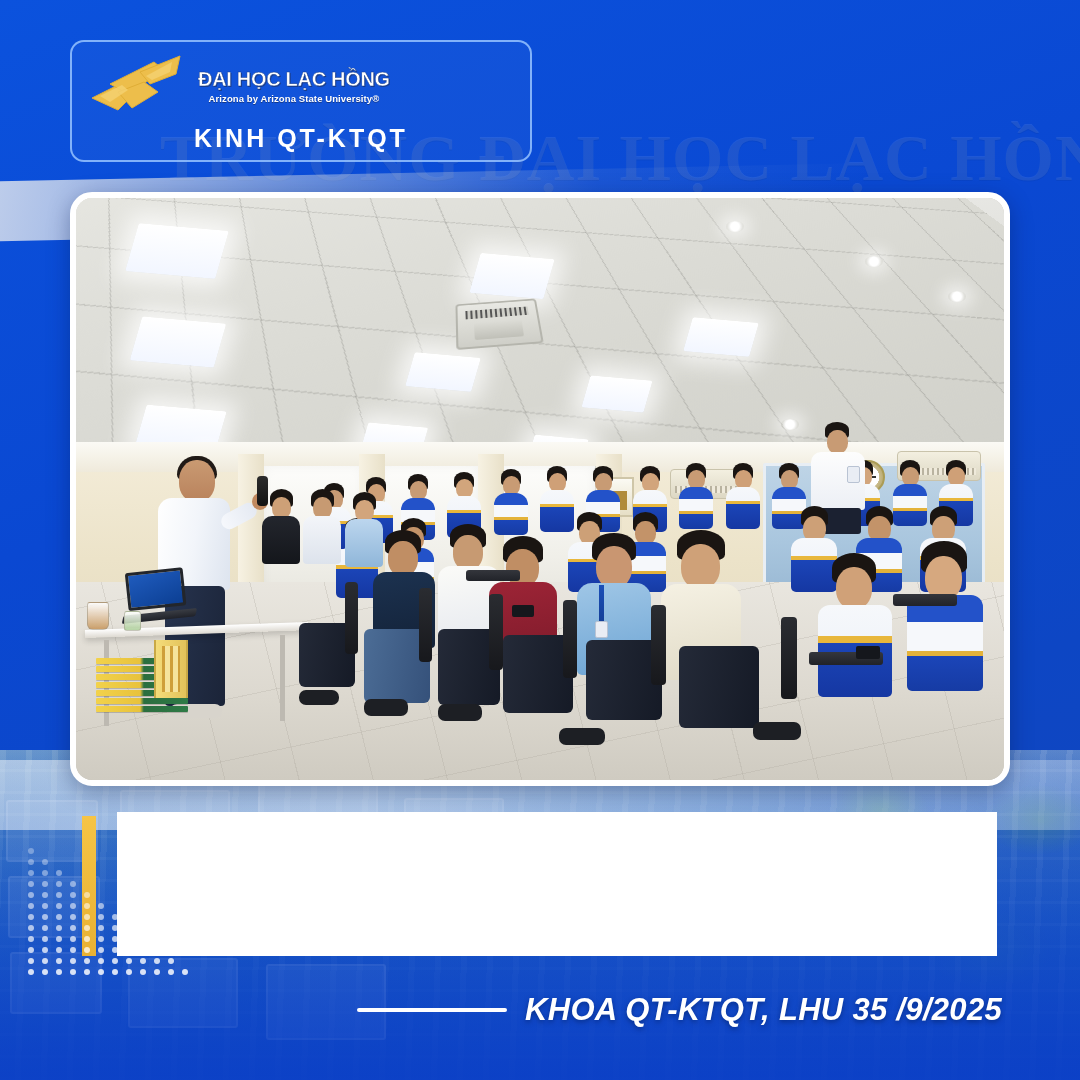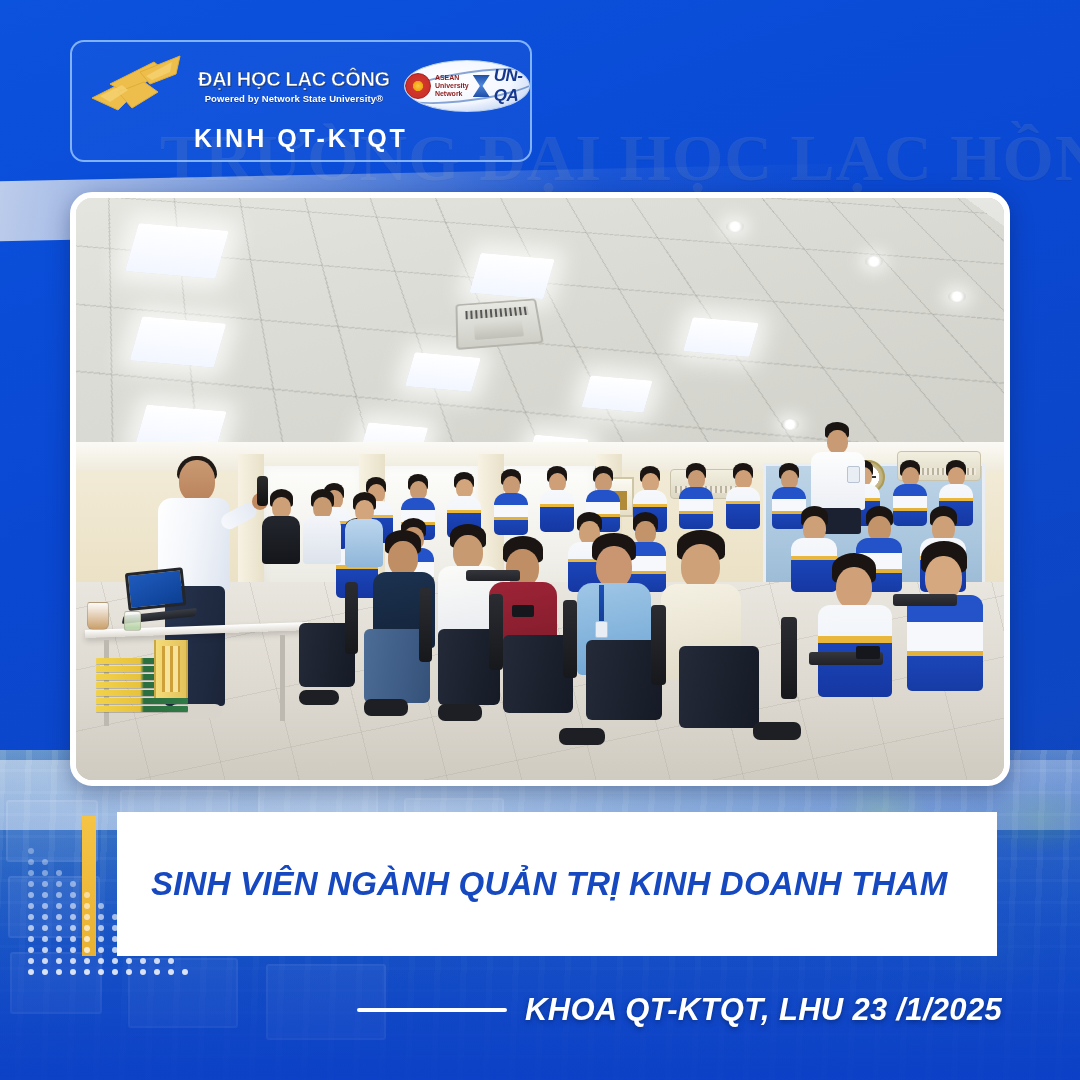--- a/index.html
+++ b/index.html
@@ -436,34 +436,24 @@
             <path d="M30 40 L56 30 L70 40 L44 56 Z"></path>
           </g>
           <g fill="#f5d272" opacity=".8">
             <path d="M12 44 L34 33 L40 38 L22 50 Z"></path>
             <path d="M58 24 L84 10 L82 20 L64 28 Z"></path>
           </g>
         </svg>
       </div>
 
       <div class="uni-name">
-        <div class="uni-vn">ĐẠI HỌC LẠC CÔNG</div>
-        <div class="uni-en">Powered by Network State University®</div>
+        <div class="uni-vn">ĐẠI HỌC LẠC HỒNG</div>
+        <div class="uni-en">Arizona by Arizona State University®</div>
       </div>
 
-      <div class="aun">
-        <div class="aun-emblem"></div>
-        <div class="aun-net">
-          <div>ASEAN</div>
-          <div>University</div>
-          <div>Network</div>
-        </div>
-        <div class="aun-hour"></div>
-        <div class="aun-qa">UN-QA</div>
-      </div>
 
     </div>
     <div class="khoa-label">KINH QT-KTQT</div>
   </div>
 
   <div class="photo-frame">
     <div class="photo">
 
       <div class="ceiling"></div>
       <div class="ceiling-grid"></div>
@@ -739,26 +729,25 @@
         <div class="tablet-arm" style="left:88%; top:68%; width:64px; height:12px;"></div>
         <div class="phone" style="left:47%; top:70%; width:22px; height:12px;"></div>
         <div class="phone" style="left:84%; top:77%; width:24px; height:13px;"></div>
       </div>
 
     </div>
   </div>
 
   <div class="accent-bar"></div>
   <div class="title-box">
-    <div class="title-line">SINH VIÊN NGÀNH QUẢN TRỊ KINH DOANH THAM</div>
   </div>
 
   <div class="footer">
     <div class="footer-rule"></div>
-    <div class="footer-text">KHOA QT-KTQT, LHU 23 /1/2025</div>
+    <div class="footer-text">KHOA QT-KTQT, LHU 35 /9/2025</div>
   </div>
 
   <div class="dot-grid">
       <div class="dot" style="left: 0px; top: 0px; opacity: 0.35;"></div>
       <div class="dot" style="left: 0px; top: 11px; opacity: 0.4;"></div>
       <div class="dot" style="left: 14px; top: 11px; opacity: 0.4;"></div>
       <div class="dot" style="left: 0px; top: 22px; opacity: 0.45;"></div>
       <div class="dot" style="left: 14px; top: 22px; opacity: 0.45;"></div>
       <div class="dot" style="left: 28px; top: 22px; opacity: 0.45;"></div>
       <div class="dot" style="left: 0px; top: 33px; opacity: 0.5;"></div>

